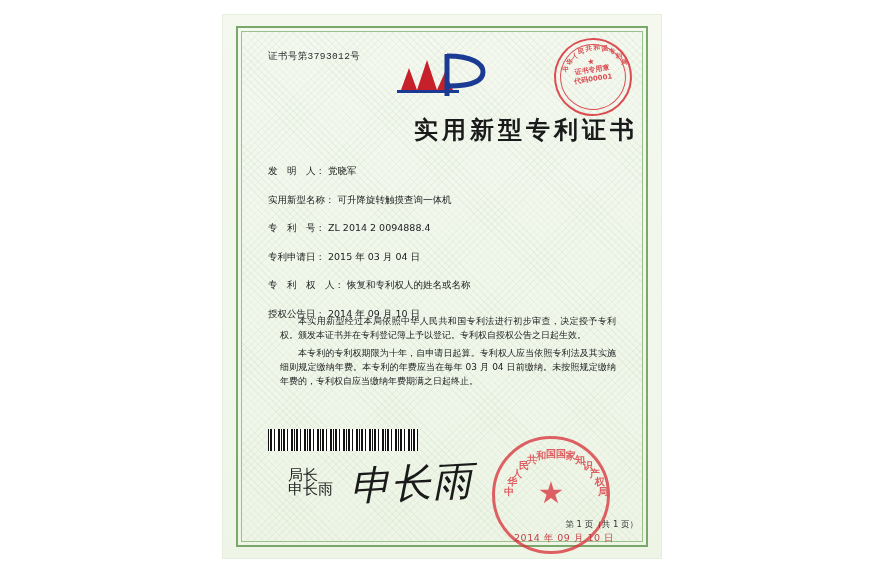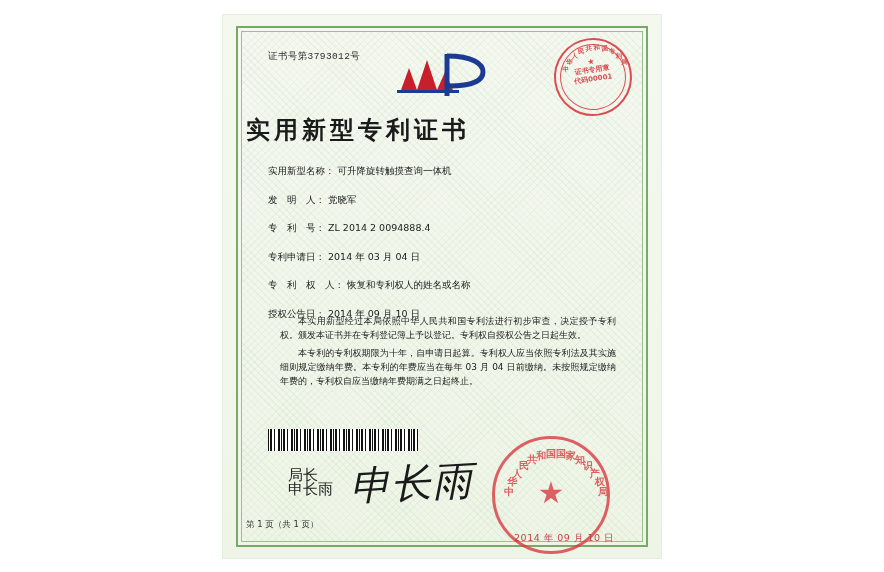--- a/index.html
+++ b/index.html
@@ -135,21 +135,21 @@
     top: 17px;
     transform: translateX(-50%);
     font-size: 8px;
   }
 
   .cert-title {
     position: absolute;
     left: 0;
     right: 0;
     top: 78px;
-    text-align: left;
+    text-align: right;
     font-size: 24px;
     letter-spacing: 4px;
     color: #1a1a1a;
     font-weight: bold;
     font-family: "DejaVu Sans", "Liberation Sans", sans-serif;
   }
 
   .fields {
     position: absolute;
     left: 22px;
@@ -257,21 +257,21 @@
     color: #c03a3f;
     letter-spacing: 0.5px;
     opacity: 0.95;
   }
 
   .page-footer {
     position: absolute;
     left: 0;
     right: 0;
     bottom: 6px;
-    text-align: left;
+    text-align: right;
     font-size: 8.5px;
     color: #333;
   }
 </style>
 </head>
 <body>
 
 <div id="page">
 
   <div class="cert">
@@ -312,34 +312,34 @@
         <div class="center-lines">
           <div>证书专用章</div>
           <div>代码00001</div>
         </div>
       </div>
 
       <div class="cert-title">实用新型专利证书</div>
 
       <div class="fields">
         <div class="field-row">
+          <span class="field-label">发　明　人：</span>
+          <span class="field-value">党晓军</span>
+        </div>
+        <div class="field-row">
           <span class="field-label">实用新型名称：</span>
           <span class="field-value">可升降旋转触摸查询一体机</span>
         </div>
         <div class="field-row">
-          <span class="field-label">发　明　人：</span>
-          <span class="field-value">党晓军</span>
-        </div>
-        <div class="field-row">
           <span class="field-label">专　利　号：</span>
           <span class="field-value">ZL 2014 2 0094888.4</span>
         </div>
         <div class="field-row">
           <span class="field-label">专利申请日：</span>
-          <span class="field-value">2014 年 03 月 04 日</span>
+          <span class="field-value">2015 年 03 月 04 日</span>
         </div>
         <div class="field-row">
           <span class="field-label">专　利　权　人：</span>
           <span class="field-value">恢复和专利权人的姓名或名称</span>
         </div>
         <div class="field-row">
           <span class="field-label">授权公告日：</span>
           <span class="field-value">2014 年 09 月 10 日</span>
         </div>
       </div>

